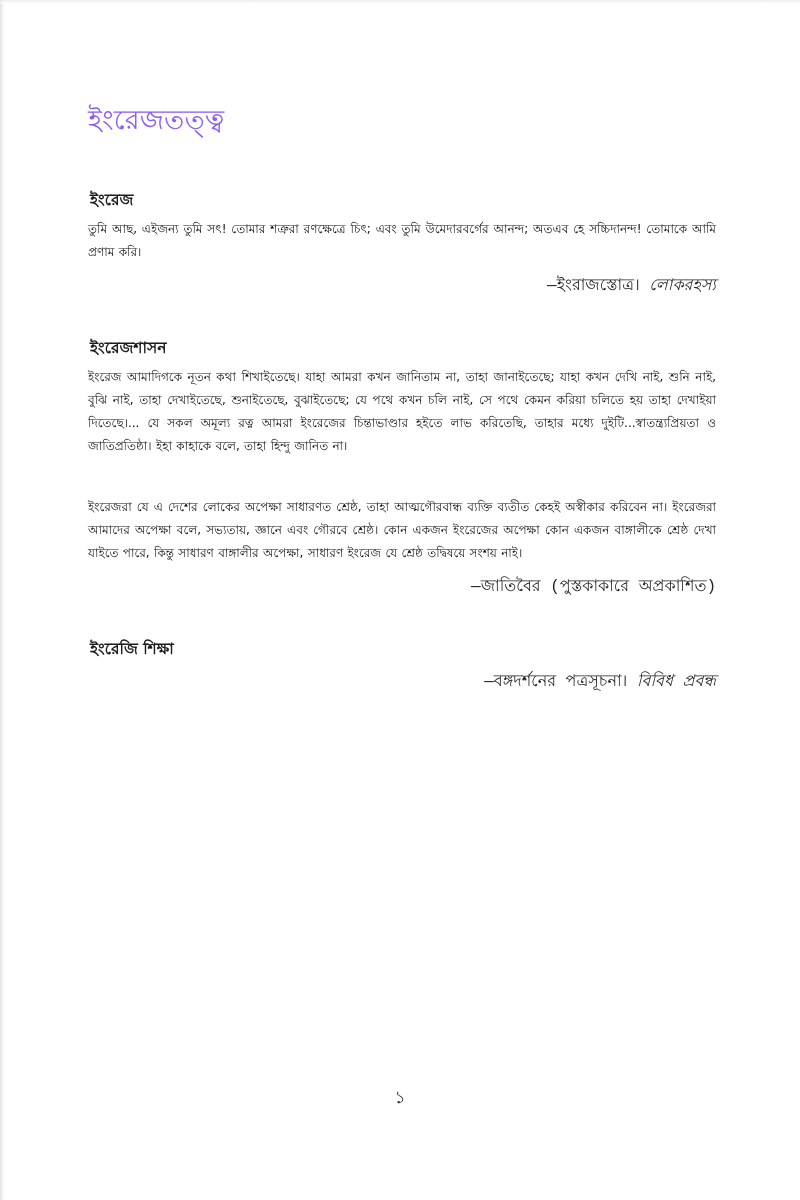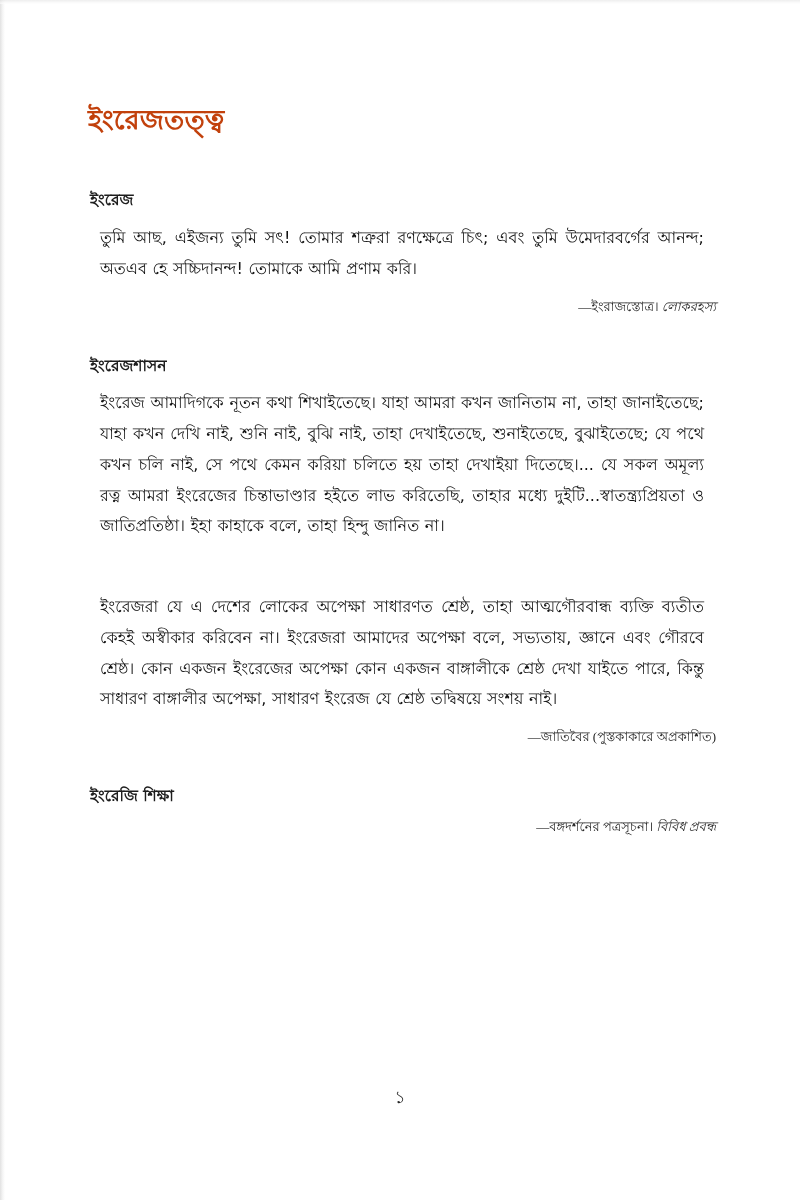--- a/index.html
+++ b/index.html
@@ -41,55 +41,55 @@
   .content {
     position: absolute;
     left: 88px;
     top: 104px;
     width: 628px;
   }
 
   .doc-title {
     font-family: "DejaVu Sans", sans-serif;
     font-size: 27px;
-    font-weight: 700;
+    font-weight: 400;
     letter-spacing: .2px;
-    color: #c2410c;
+    color: #8b5cf6;
     margin: 0 0 54px 0;
     line-height: 1.2;
   }
 
   .section { margin-bottom: 30px; }
   .section:last-of-type { margin-bottom: 0; }
 
   .section-heading {
     font-family: "DejaVu Sans", sans-serif;
     font-size: 15.5px;
     font-weight: 700;
     color: #1d1d1d;
     margin: 0 0 7px 2px;
     line-height: 1.35;
   }
   .section-heading.plain { font-weight: 600; }
 
   .body-text {
     font-family: "DejaVu Sans", sans-serif;
-    font-size: 16px;
+    font-size: 12px;
     line-height: 1.92;
     color: #121212;
-    margin: 12px;
+    margin: 0;
     text-align: justify;
     text-justify: inter-word;
     word-spacing: .5px;
   }
   .body-text.ragged { text-align: left; }
 
   .attribution {
-    font-family: Liberation Serif, serif;
-    font-size: 13px;
+    font-family: Liberation Mono, monospace;
+    font-size: 16px;
     color: #262626;
     text-align: right;
     margin-top: 10px;
     line-height: 1.6;
   }
   .attribution .src { font-style: italic; }
 
   .spacer-sm { height: 8px; }
 
   .page-number {

